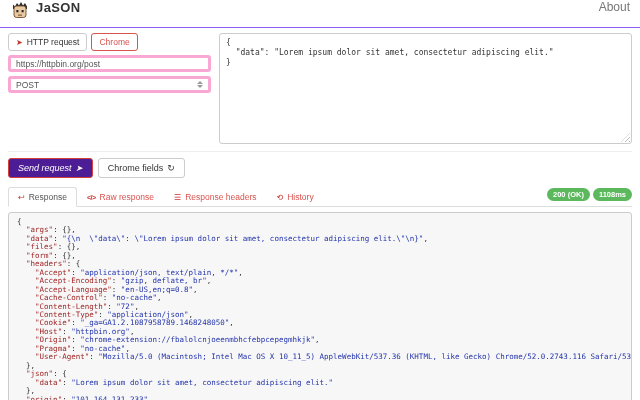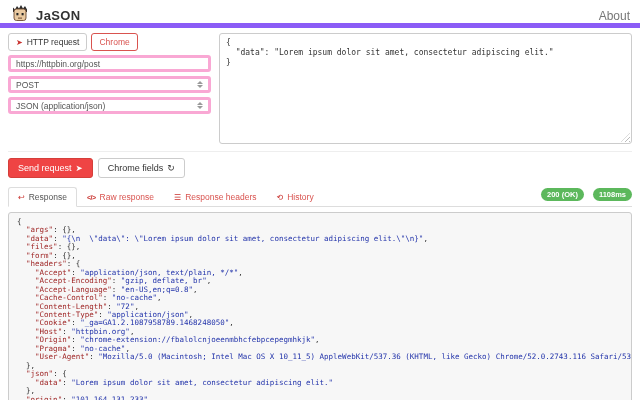--- a/index.html
+++ b/index.html
@@ -1,20 +1,20 @@
 <!DOCTYPE html>
 <html><head>
 <meta charset="utf-8">
 <style>
   * { box-sizing: border-box; margin: 0; padding: 0; }
   html, body { width: 640px; height: 400px; overflow: hidden; background: #fff; }
   body { font-family: "Liberation Sans", sans-serif; font-size: 9px; color: #333; }
 
   
-  .topbar { height: 28px; display: flex; align-items: flex-end; padding: 0 10px; border-bottom: 5px solid #8b5cf6; }
+  .topbar { height: 28px; display: flex; align-items: flex-start; padding: 0 10px; border-bottom: 1px solid #8b5cf6; }
   .logo { width: 20px; height: 20px; margin-right: 6px; flex: none; }
   .app-title { font-size: 13px; font-weight: bold; color: #333; letter-spacing: .4px; }
   .about { margin-left: auto; color: #777; font-size: 12px; text-decoration: none; cursor: pointer; }
 
   .main { padding: 5px 8px 0; }
   .top-row { display: flex; gap: 8px; }
   .left-col { width: 203px; flex: none; display: flex; flex-direction: column; gap: 4px; }
   .req-tabs { display: flex; gap: 4px; }
 
   .btn { display: inline-flex; align-items: center; gap: 4px; border: 1px solid #ccc; background: #fff;
@@ -36,31 +36,31 @@
              font-family: "DejaVu Sans Mono", monospace; font-size: 8px; line-height: 10px; color: #333;
              resize: none; display: block; }
   .resize-handle { position: absolute; right: 2px; bottom: 2px; width: 9px; height: 9px; cursor: nwse-resize;
                    background: repeating-linear-gradient(315deg, #bbb 0 1px, transparent 1px 3px);
                    clip-path: polygon(100% 0, 100% 100%, 0 100%); }
 
   hr.divider { border: none; border-top: 1px solid #eee; margin: 7px 0 6px; }
 
   .actions { display: flex; gap: 5px; }
   .btn-lg { padding: 4px 9px; font-size: 9px; }
-  .btn-send { background: #ef4444; border-color: #d43f3a; color: #fff; }
+  .btn-send { background: #4c1d95; border-color: #d43f3a; color: #fff; font-style: italic; }
   .btn-send .icon { color: #fff; font-size: 8.5px; }
   .btn-reset .icon { font-size: 9px; color: #333; }
 
   .resp-tabs { display: flex; align-items: flex-end; border-bottom: 1px solid #ddd; margin-top: 9px; }
   .tab { display: inline-flex; align-items: center; gap: 4px; padding: 4px 9px; font-size: 8.5px; color: #d9534f;
          cursor: pointer; border: 1px solid transparent; margin-bottom: -1px; text-decoration: none; }
   .tab.active { background: #fff; border-color: #ddd #ddd #fff; border-radius: 3px 3px 0 0; color: #555; }
   .ticon { color: #c9302c; font-size: 8px; }
   .ticon.code { font-size: 7px; font-weight: bold; letter-spacing: -0.5px; }
-  .badges { margin-left: auto; display: flex; gap: 9px; align-items: center; padding-bottom: 5px; }
+  .badges { margin-left: auto; display: flex; gap: 3px; align-items: center; padding-bottom: 5px; }
   .badge { background: #5cb85c; color: #fff; font-weight: bold; font-size: 7.5px; padding: 2px 6px; border-radius: 8px; }
 
   .response { margin-top: 5px; background: #f7f7f7; border: 1px solid #ccc; border-radius: 3px; padding: 5px 8px;
               font-family: "DejaVu Sans Mono", monospace; font-size: 7.5px; line-height: 8.45px; color: #333;
               height: 215px; overflow: hidden; white-space: pre; }
   .j-key { color: #9b1c1c; }
   .j-str { color: #2233aa; }
 </style>
 </head>
 <body>
@@ -86,27 +86,20 @@
           <span class="icon-red">➤</span>
           <span>HTTP request</span>
         </button>
         <button class="btn btn-headers">
           <span>Chrome</span>
         </button>
       </div>
       <input class="input" value="https://httpbin.org/post" style="">
       <div class="select">
         <span>POST</span>
-        <span class="caret-updown">
-            <i class="up"></i>
-            <i class="dn"></i>
-          </span>
-      </div>
-      <div class="select">
-        <span>JSON (application/json)</span>
         <span class="caret-updown">
             <i class="up"></i>
             <i class="dn"></i>
           </span>
       </div>
     </div>
     <div class="ta-wrap">
       <textarea class="body-ta" spellcheck="false" style="">{
   "data": "Lorem ipsum dolor sit amet, consectetur adipiscing elit."
 }</textarea>

